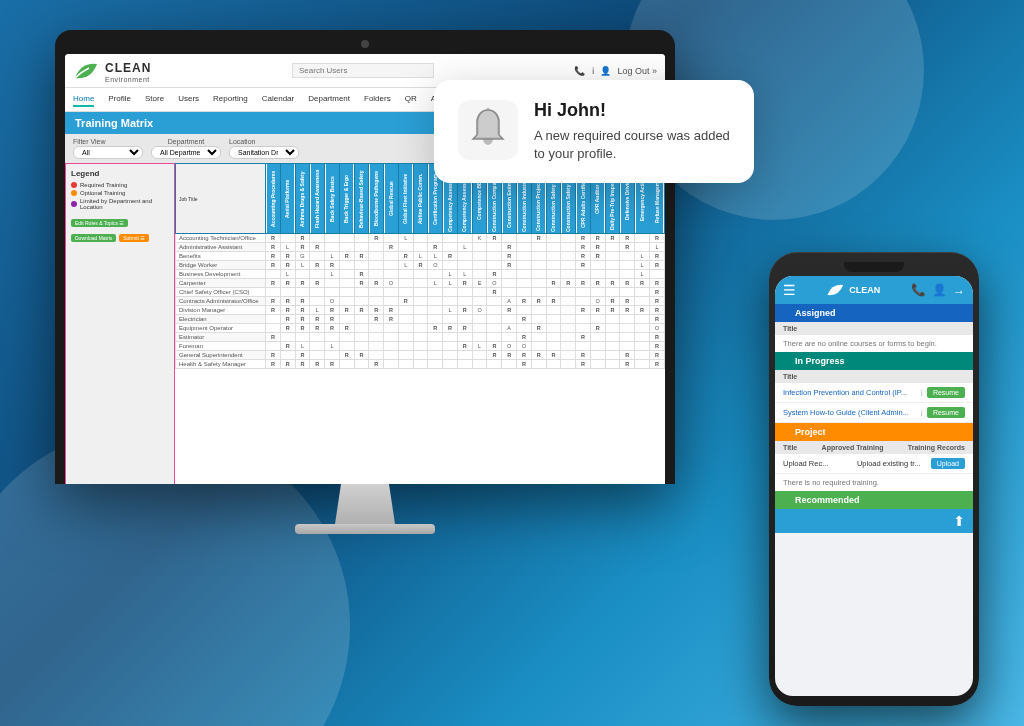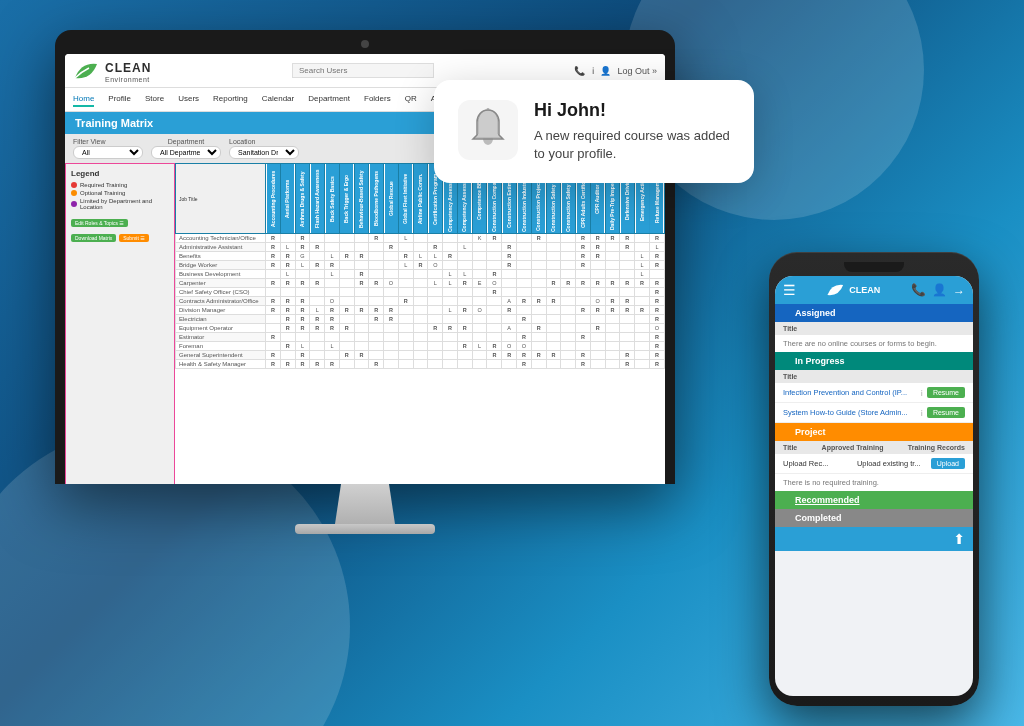--- a/index.html
+++ b/index.html
@@ -409,21 +409,20 @@
     .phone-section-header {
       background: #2a9fd6;
       color: #fff;
       padding: 4px 20px;
       font-size: 9px;
       font-weight: bold;
     }
 
     .phone-section-header.green {
       background: #4caf50;
-      text-decoration: underline;
     }
 
     .phone-section-header.orange {
       background: #ff8c00;
     }
 
     .phone-section-header.gray {
       background: #888;
     }
 
@@ -1189,21 +1188,21 @@
       </div>
       <div class="phone-table-header">
         <span>Title</span>
       </div>
       <div class="phone-row">
         <span class="phone-row-link">Infection Prevention and Control (IP...</span>
         <span style="font-size:8px;color:#aaa;margin-right:4px;">ℹ</span>
         <span class="phone-resume-btn">Resume</span>
       </div>
       <div class="phone-row">
-        <span class="phone-row-link">System How-to Guide (Store Admin...</span>
+        <span class="phone-row-link">System How-to Guide (Client Admin...</span>
         <span style="font-size:8px;color:#aaa;margin-right:4px;">ℹ</span>
         <span class="phone-resume-btn">Resume</span>
       </div>
 
       <div class="phone-section-header orange">
         <span>Project</span>
       </div>
       <div class="phone-table-header">
         <span>Title</span>
         <span>Approved Training</span>
@@ -1213,23 +1212,20 @@
         <span class="phone-row-text">Upload Rec...</span>
         <span class="phone-row-text">Upload existing tr...</span>
         <span class="phone-upload-btn">Upload</span>
       </div>
       <span class="phone-empty-text">There is no required training.</span>
 
       <div class="phone-section-header green">
         <span>Recommended</span>
       </div>
 
-      <div class="phone-section-header gray">
-        <span>Completed</span>
-      </div>
 
       <div class="phone-bottom-bar">
         <span class="phone-bottom-icon">⬆</span>
       </div>
 
     </div>
   </div>
 </div>
 
 </body></html>

